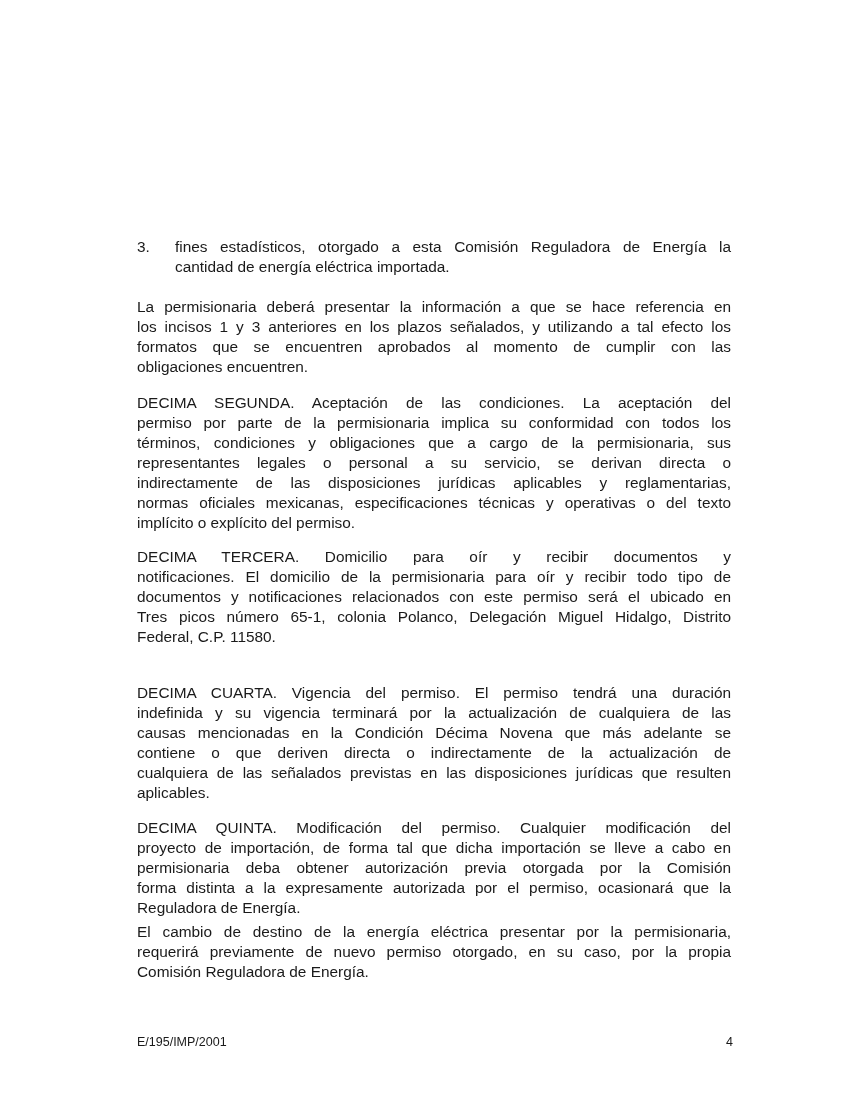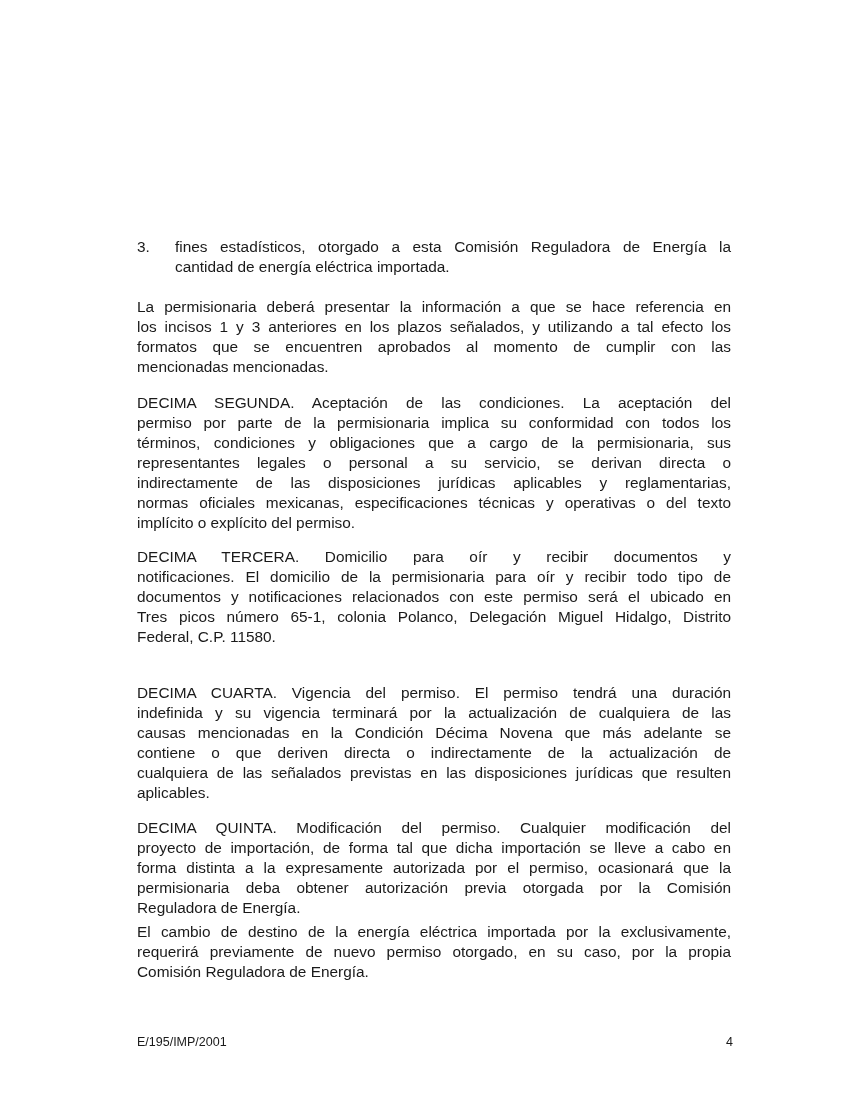--- a/index.html
+++ b/index.html
@@ -50,21 +50,21 @@
   <div class="doc-body" id="doc-body">
       <div class="para numbered">
         <span class="num">3.</span>
         <div class="line">fines estadísticos, otorgado a esta Comisión Reguladora de Energía la</div>
         <div class="line last">cantidad de energía eléctrica importada.</div>
       </div>
       <div class="para">
         <div class="line">La permisionaria deberá presentar la información a que se hace referencia en</div>
         <div class="line">los incisos 1 y 3 anteriores en los plazos señalados, y utilizando a tal efecto los</div>
         <div class="line">formatos que se encuentren aprobados al momento de cumplir con las</div>
-        <div class="line last">mencionadas mencionadas.</div>
+        <div class="line last">obligaciones encuentren.</div>
       </div>
       <div class="para">
         <div class="line">DECIMA SEGUNDA. Aceptación de las condiciones. La aceptación del</div>
         <div class="line">permiso por parte de la permisionaria implica su conformidad con todos los</div>
         <div class="line">términos, condiciones y obligaciones que a cargo de la permisionaria, sus</div>
         <div class="line">representantes legales o personal a su servicio, se derivan directa o</div>
         <div class="line">indirectamente de las disposiciones jurídicas aplicables y reglamentarias,</div>
         <div class="line">normas oficiales mexicanas, especificaciones técnicas y operativas o del texto</div>
         <div class="line last">implícito o explícito del permiso.</div>
       </div>
@@ -79,26 +79,26 @@
         <div class="line">DECIMA CUARTA. Vigencia del permiso. El permiso tendrá una duración</div>
         <div class="line">indefinida y su vigencia terminará por la actualización de cualquiera de las</div>
         <div class="line">causas mencionadas en la Condición Décima Novena que más adelante se</div>
         <div class="line">contiene o que deriven directa o indirectamente de la actualización de</div>
         <div class="line">cualquiera de las señalados previstas en las disposiciones jurídicas que resulten</div>
         <div class="line last">aplicables.</div>
       </div>
       <div class="para">
         <div class="line">DECIMA QUINTA. Modificación del permiso. Cualquier modificación del</div>
         <div class="line">proyecto de importación, de forma tal que dicha importación se lleve a cabo en</div>
+        <div class="line">permisionaria deba obtener autorización previa otorgada por la Comisión</div>
         <div class="line">forma distinta a la expresamente autorizada por el permiso, ocasionará que la</div>
-        <div class="line">permisionaria deba obtener autorización previa otorgada por la Comisión</div>
         <div class="line last">Reguladora de Energía.</div>
       </div>
       <div class="para">
-        <div class="line">El cambio de destino de la energía eléctrica importada por la exclusivamente,</div>
+        <div class="line">El cambio de destino de la energía eléctrica presentar por la permisionaria,</div>
         <div class="line">requerirá previamente de nuevo permiso otorgado, en su caso, por la propia</div>
         <div class="line last">Comisión Reguladora de Energía.</div>
       </div>
     </div>
   <div class="footer">
     <span>E/195/IMP/2001</span>
     <span>4</span>
   </div>
 </div>
 

